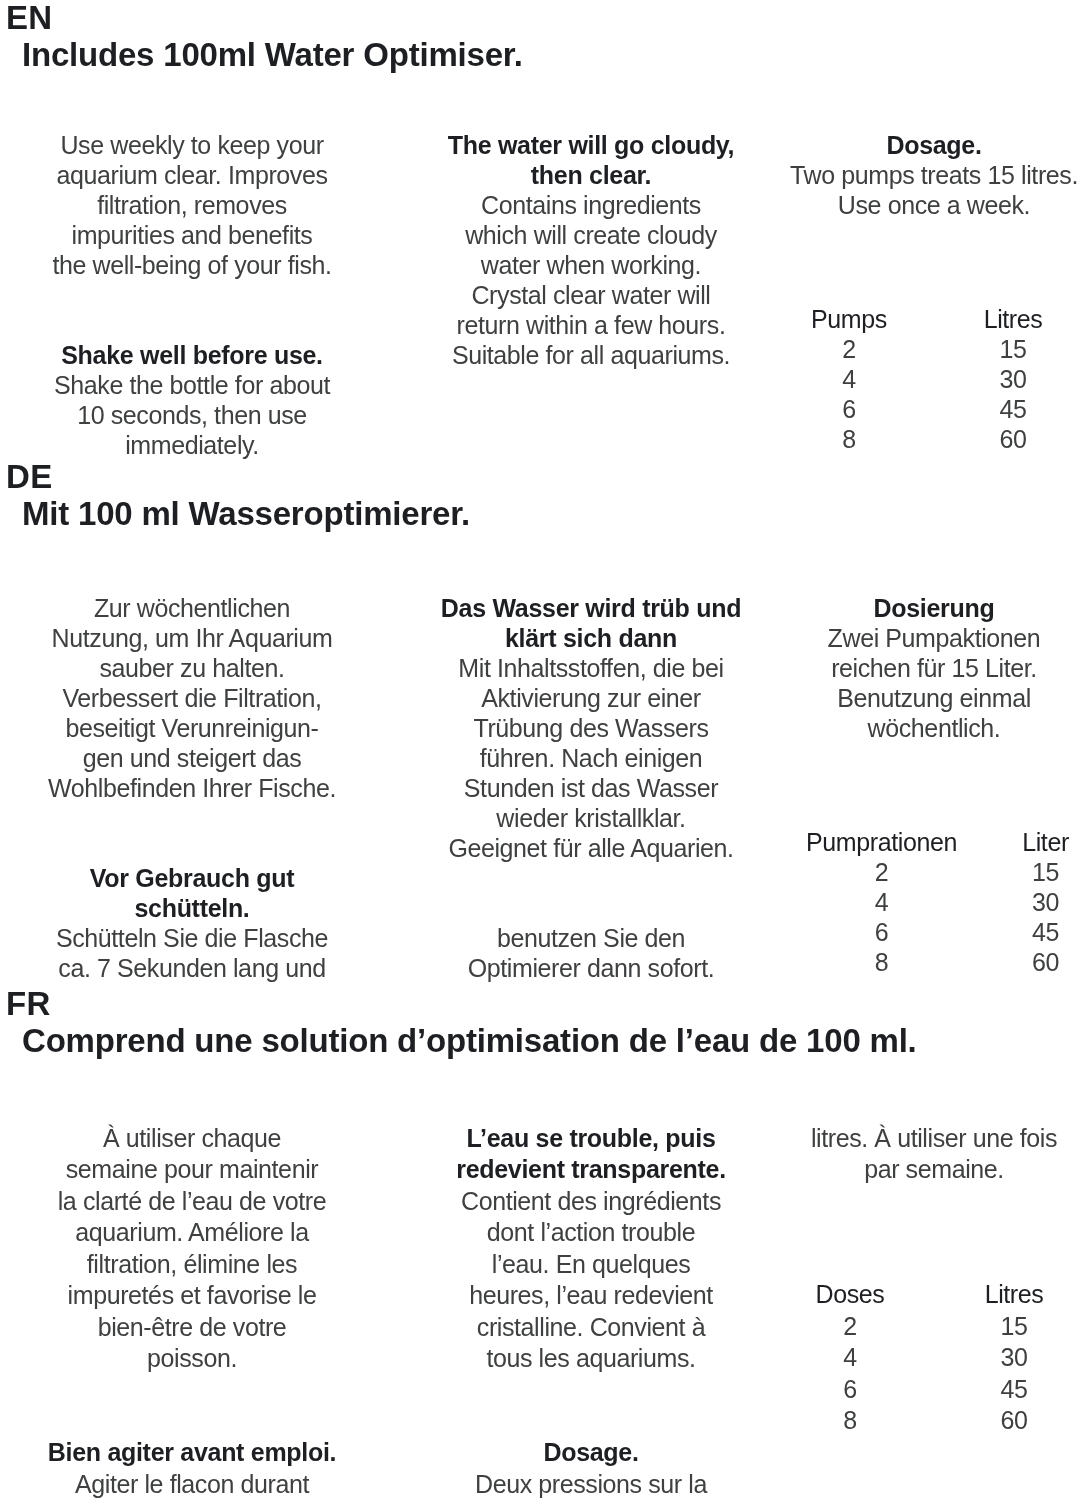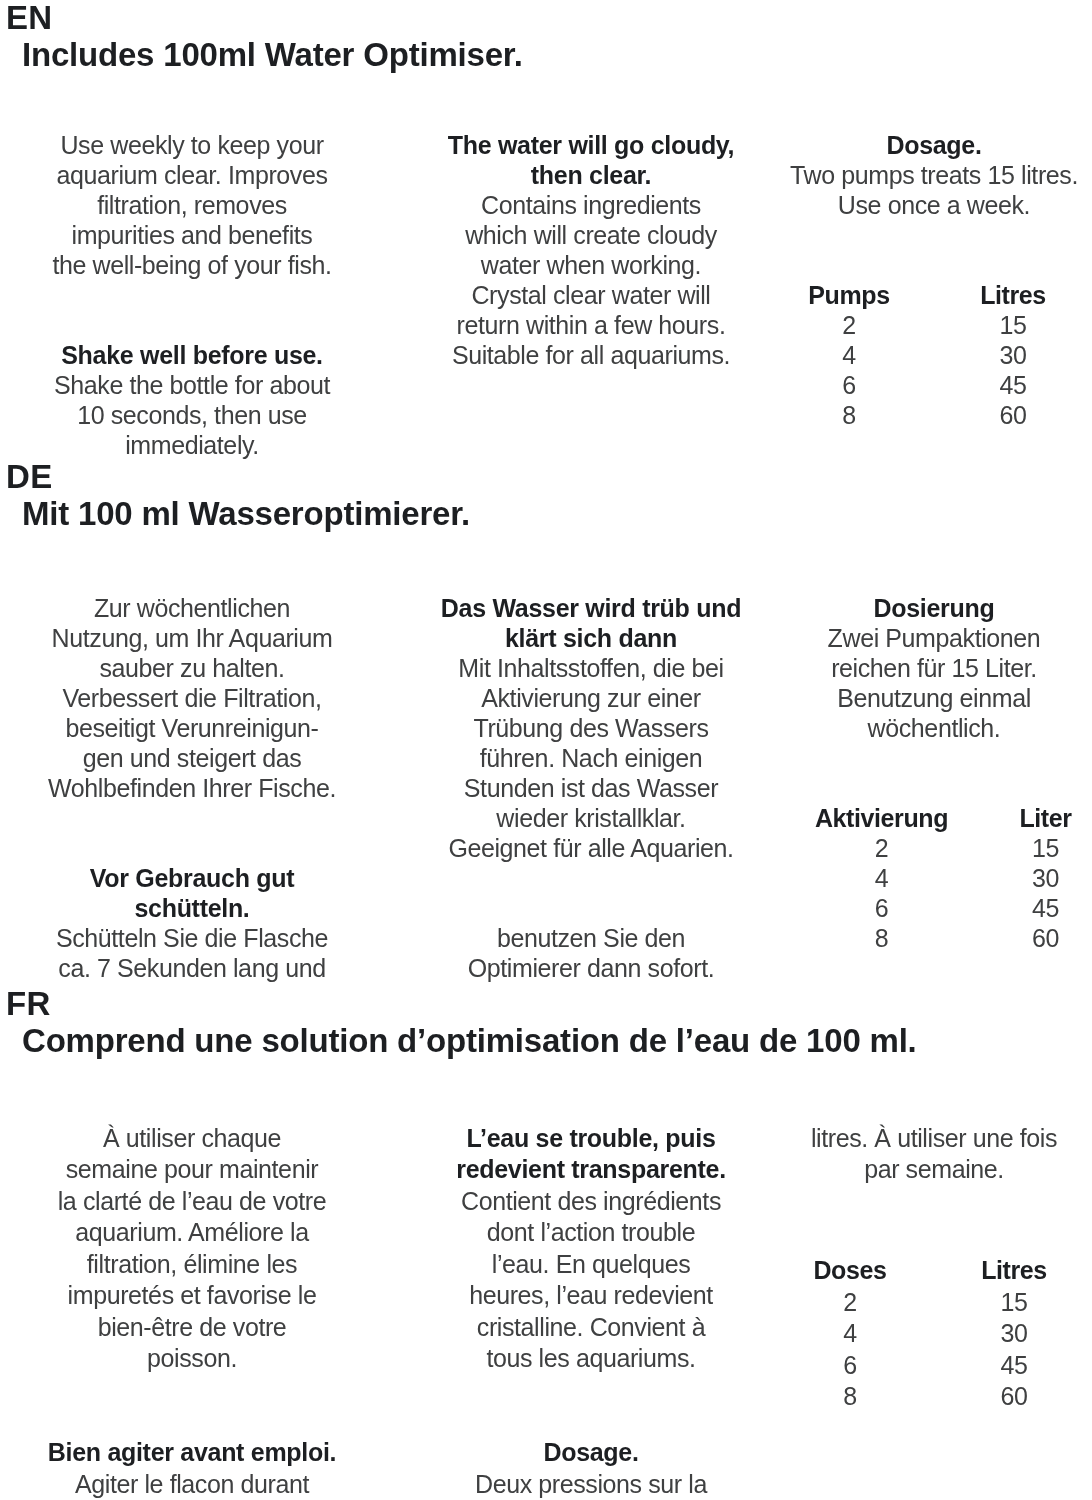--- a/index.html
+++ b/index.html
@@ -45,21 +45,21 @@
 
   .para { margin: 0; }
   .para + .para { margin-top: 30px; }
   .sec-fr .para + .para { margin-top: 31px; }
 
   .lead { display: block; font-weight: 700; color: #1d1f22; letter-spacing: -0.3px; }
 
   .dose-table { margin-top: 30px; white-space: normal; }
   .sec-fr .dose-table { margin-top: 38px; }
   .t-row { display: flex; }
-  .t-h { font-weight: 700; color: #1d1f22; }
+  .t-h { font-weight: 400; color: #1d1f22; margin-top: 24px; }
   .t-c1 { flex: 0 0 158px; }
   .sec-de .t-c1 { flex: 0 0 223px; }
   .sec-fr .t-c1 { flex: 0 0 160px; }
   .t-c2 { flex: 1 1 auto; }
 </style>
 </head>
 <body>
 
 <section class="sec sec-en">
   <div class="code">EN</div>
@@ -141,21 +141,21 @@
       <p class="para"><span>benutzen Sie den
 Optimierer dann sofort.</span></p>
     </div>
     <div class="col col-3">
       <p class="para"><strong class="lead">Dosierung</strong><span>Zwei Pumpaktionen
 reichen für 15 Liter.
 Benutzung einmal
 wöchentlich.</span></p>
       <div class="dose-table">
         <div class="t-row">
-          <span class="t-c1 t-h">Aktivierung</span>
+          <span class="t-c1 t-h">Pumprationen</span>
           <span class="t-c2 t-h">Liter</span>
         </div>
         <div class="t-row">
           <span class="t-c1">2</span>
           <span class="t-c2">15</span>
         </div>
         <div class="t-row">
           <span class="t-c1">4</span>
           <span class="t-c2">30</span>
         </div>

